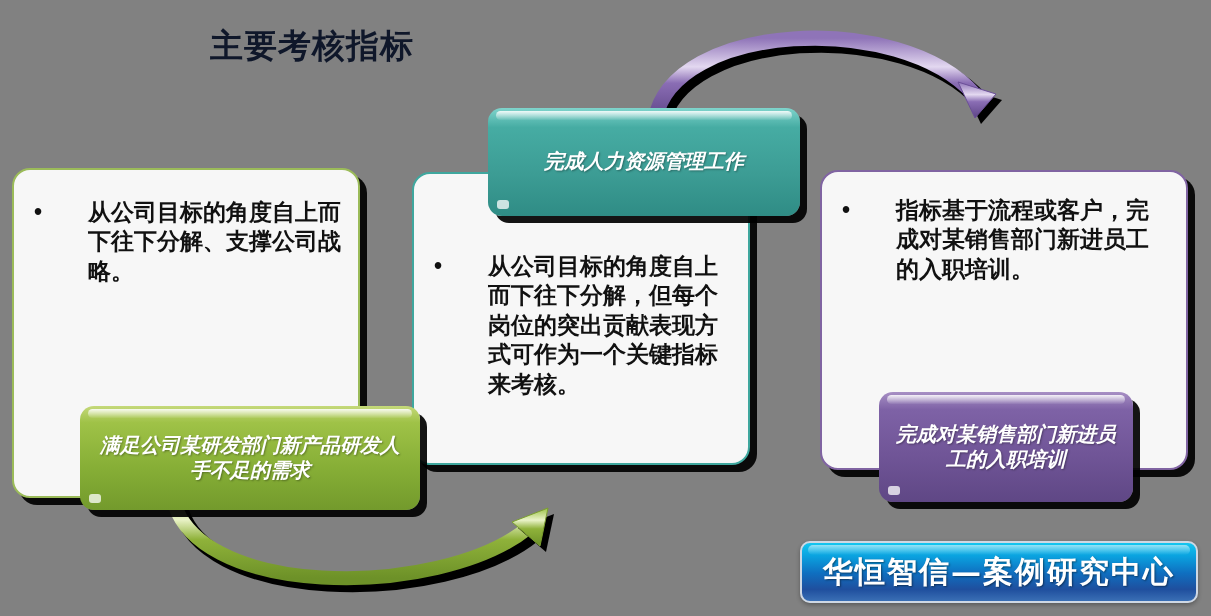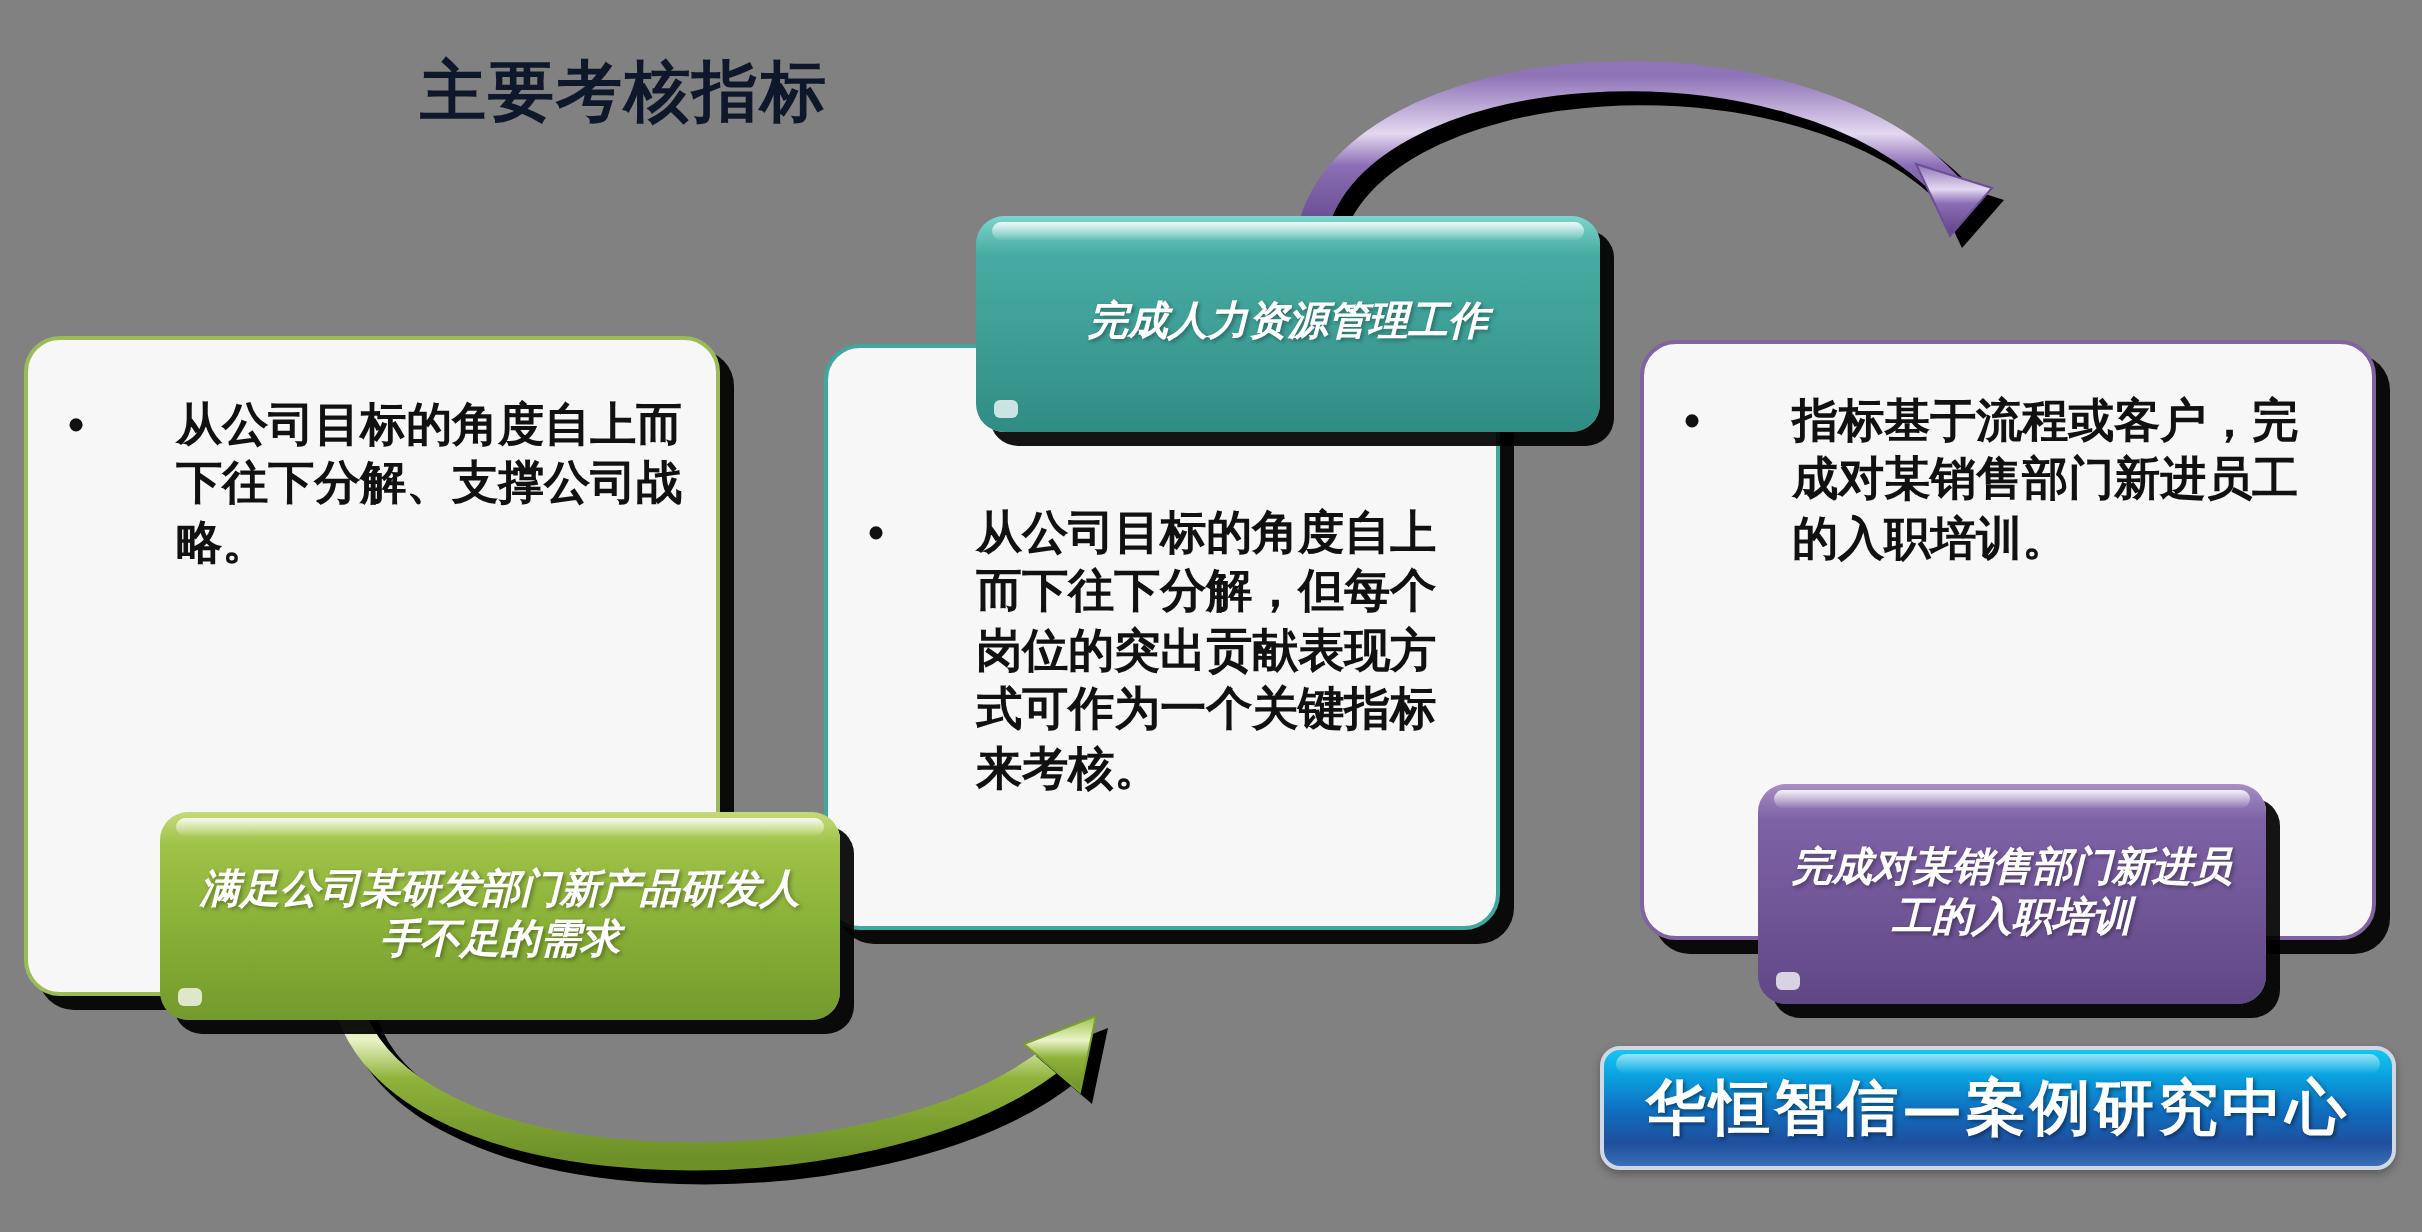--- a/index.html
+++ b/index.html
@@ -149,21 +149,21 @@
   #arrow-layer {
     position: absolute;
     left: 0; top: 0;
     width: 1211px; height: 616px;
     pointer-events: none;
   }
 
   
   #footer-banner {
     position: absolute;
-    left: 800px; top: 523px;
+    left: 800px; top: 541px;
     width: 398px; height: 62px;
     border-radius: 10px;
     background: linear-gradient(to bottom, #14c6f0 0%, #0aa3e0 22%, #0f6fc0 52%, #1f4f9e 80%, #3a6fb5 100%);
     border: 2px solid #cfd8e4;
     box-sizing: border-box;
     display: flex;
     align-items: center;
     justify-content: center;
     box-shadow: 0 2px 4px rgba(0,0,0,0.3);
     overflow: hidden;

